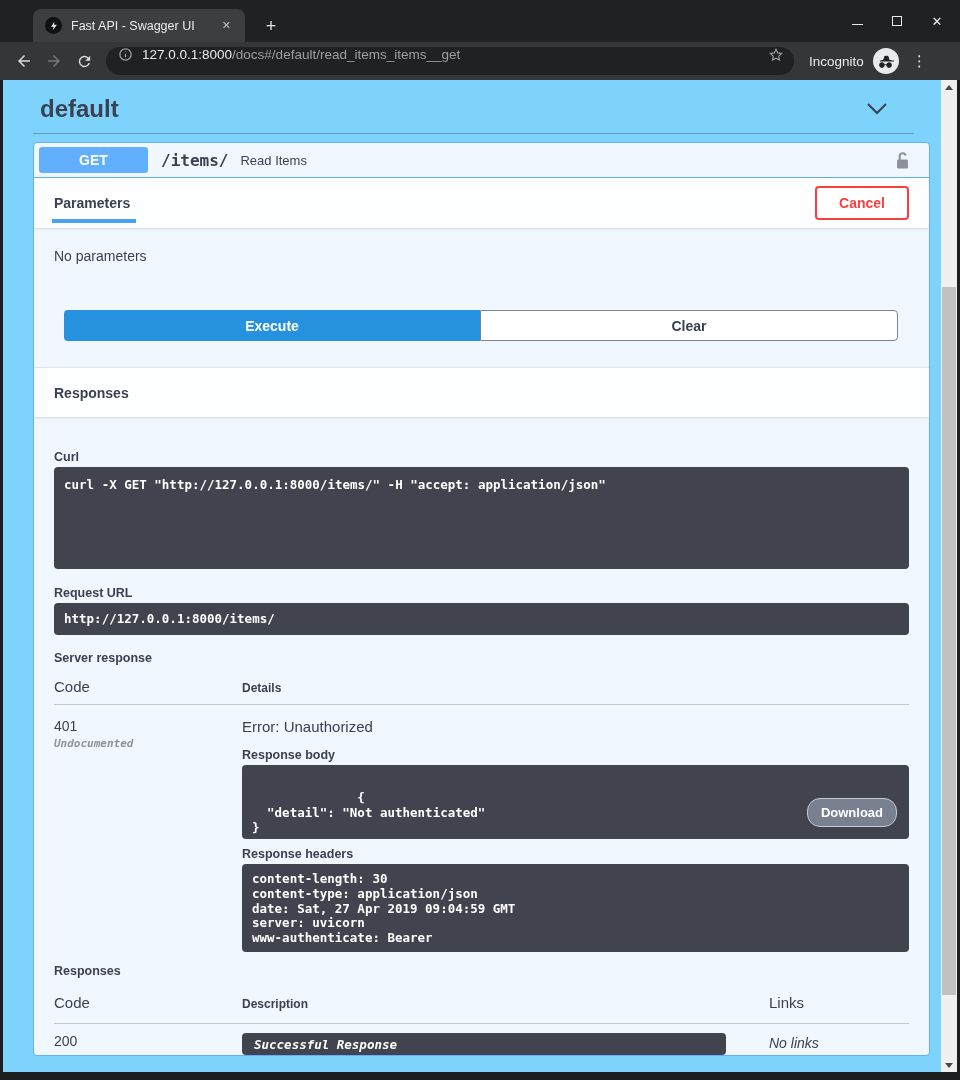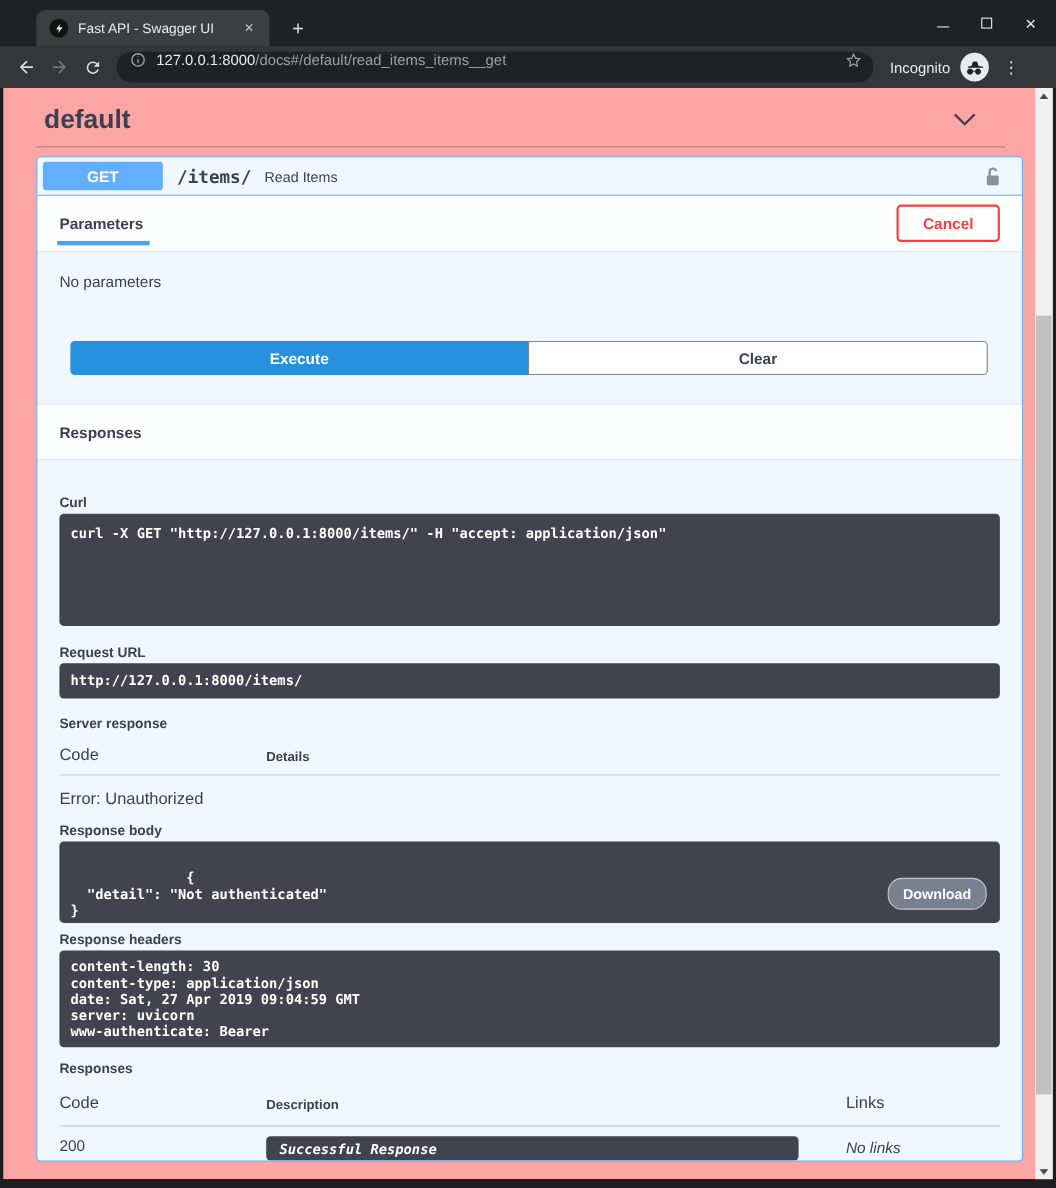--- a/index.html
+++ b/index.html
@@ -29,21 +29,21 @@
              display:flex; align-items:flex-start; padding:0 10px 0 12px; gap:9px; }
   .url { font-size:13.5px; white-space:nowrap; overflow:hidden; flex:1; }
   .url .host { color:#e8eaed; }
   .url .path { color:#9aa0a6; }
   .incog-label { color:#e8eaed; font-size:13.5px; margin:0 9px 0 15px; }
   .incog-badge { width:26px; height:26px; border-radius:50%; background:#e8eaed;
                  display:flex; align-items:center; justify-content:center; }
   .menu-dots { color:#dfe1e5; font-size:15px; margin:0 6px 0 13px; letter-spacing:0; }
 
   
-  .content { height:992px; margin:0 3px; background:#fca5a5; display:flex; }
+  .content { height:992px; margin:0 3px; background:#7dd3fc; display:flex; }
   .page { flex:1; overflow:hidden; color:#3b4151; }
 
   .sec-head { display:flex; align-items:center; justify-content:space-between;
               padding:15px 53px 10px 37px; }
   .sec-title { font-size:24px; font-weight:bold; color:#3b4151; }
   .divider { margin:0 27px 0 30px; border-bottom:1px solid rgba(59,65,81,.35); }
 
   .opblock { margin:8px 11px 0 30px; border:1px solid #61affe; border-radius:4px;
              background:#f0f7ff; overflow:hidden; }
   .op-summary { display:flex; align-items:center; height:35px; padding:0 10px 0 5px;
@@ -238,20 +238,24 @@
         <div class="dark-block requrl-block">http://127.0.0.1:8000/items/</div>
 
         <div class="block-label">Server response</div>
 
         <div class="tbl-header">
           <div class="col-code hdr-big">Code</div>
           <div class="col-main hdr-small">Details</div>
         </div>
 
         <div class="tbl-row">
+          <div class="col-code">
+            <div class="code-val">401</div>
+            <div class="undocumented">Undocumented</div>
+          </div>
           <div class="col-main">
             <div class="error-text">Error: Unauthorized</div>
             <div class="block-label">Response body</div>
             <div class="dark-block body-block">
               <span>{
   "detail": "Not authenticated"
 }</span>
               <button class="download-btn">Download</button>
             </div>
             <div class="block-label">Response headers</div>

